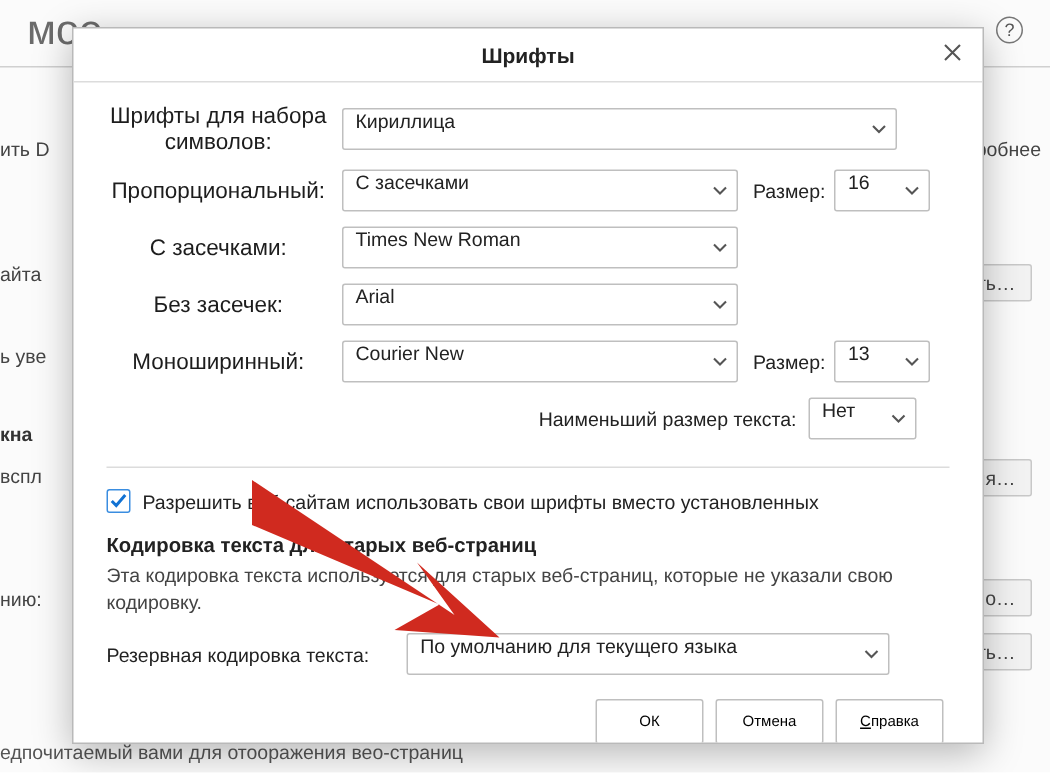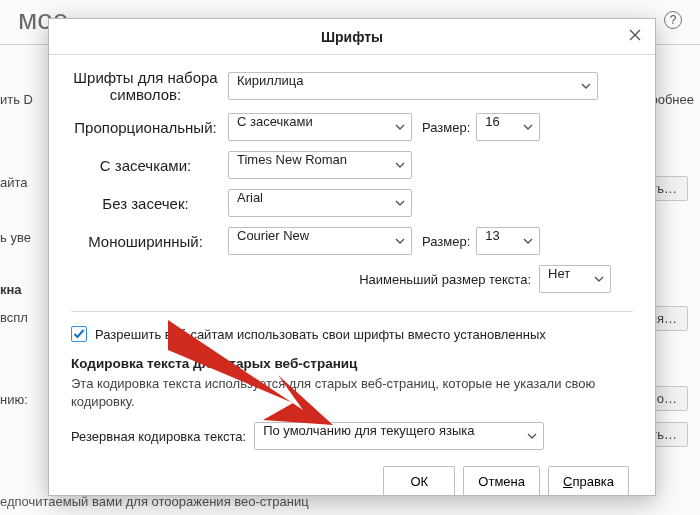--- a/index.html
+++ b/index.html
@@ -107,24 +107,24 @@
     cursor: pointer;
     border-radius: 2px;
   }
   .select .caret {
     position: absolute; right: 6px; top: 50%;
     transform: translateY(-50%);
     width: 10px; height: 10px;
   }
   .caret svg { display: block; }
   .sel-wide { width: 370px; }
-  .sel-mid  { width: 184px; }
+  .sel-mid  { width: 264px; }
   .sel-size { width: 64px; }
   .sel-min  { width: 72px; }
-  .sel-enc  { width: 290px; }
+  .sel-enc  { width: 322px; margin-left: 17px; }
   .sizelbl { padding: 0 6px 0 10px; font-size: 13px; }
   .minrow { justify-content: flex-end; padding-right: 22px; margin-bottom: 18px; }
   .sep {
     border: none;
     border-top: 1px solid #dcdcdc;
     margin: 0 0 14px 0;
   }
   .check-row {
     display: flex;
     align-items: center;
@@ -162,21 +162,21 @@
     justify-content: flex-end;
     gap: 8px;
     padding-right: 4px;
   }
   .dbtn {
     border: 1px solid #bfbfbf;
     background: #fff;
     height: 30px;
     min-width: 72px;
     padding: 0 14px;
-    font-size: 13px;
+    font-size: 10px;
     cursor: pointer;
     border-radius: 2px;
   }
   .underline-letter { text-decoration: underline; }
 
   
   .arrow {
     position: absolute;
     left: 148px; top: 310px;
     width: 220px; height: 150px;

